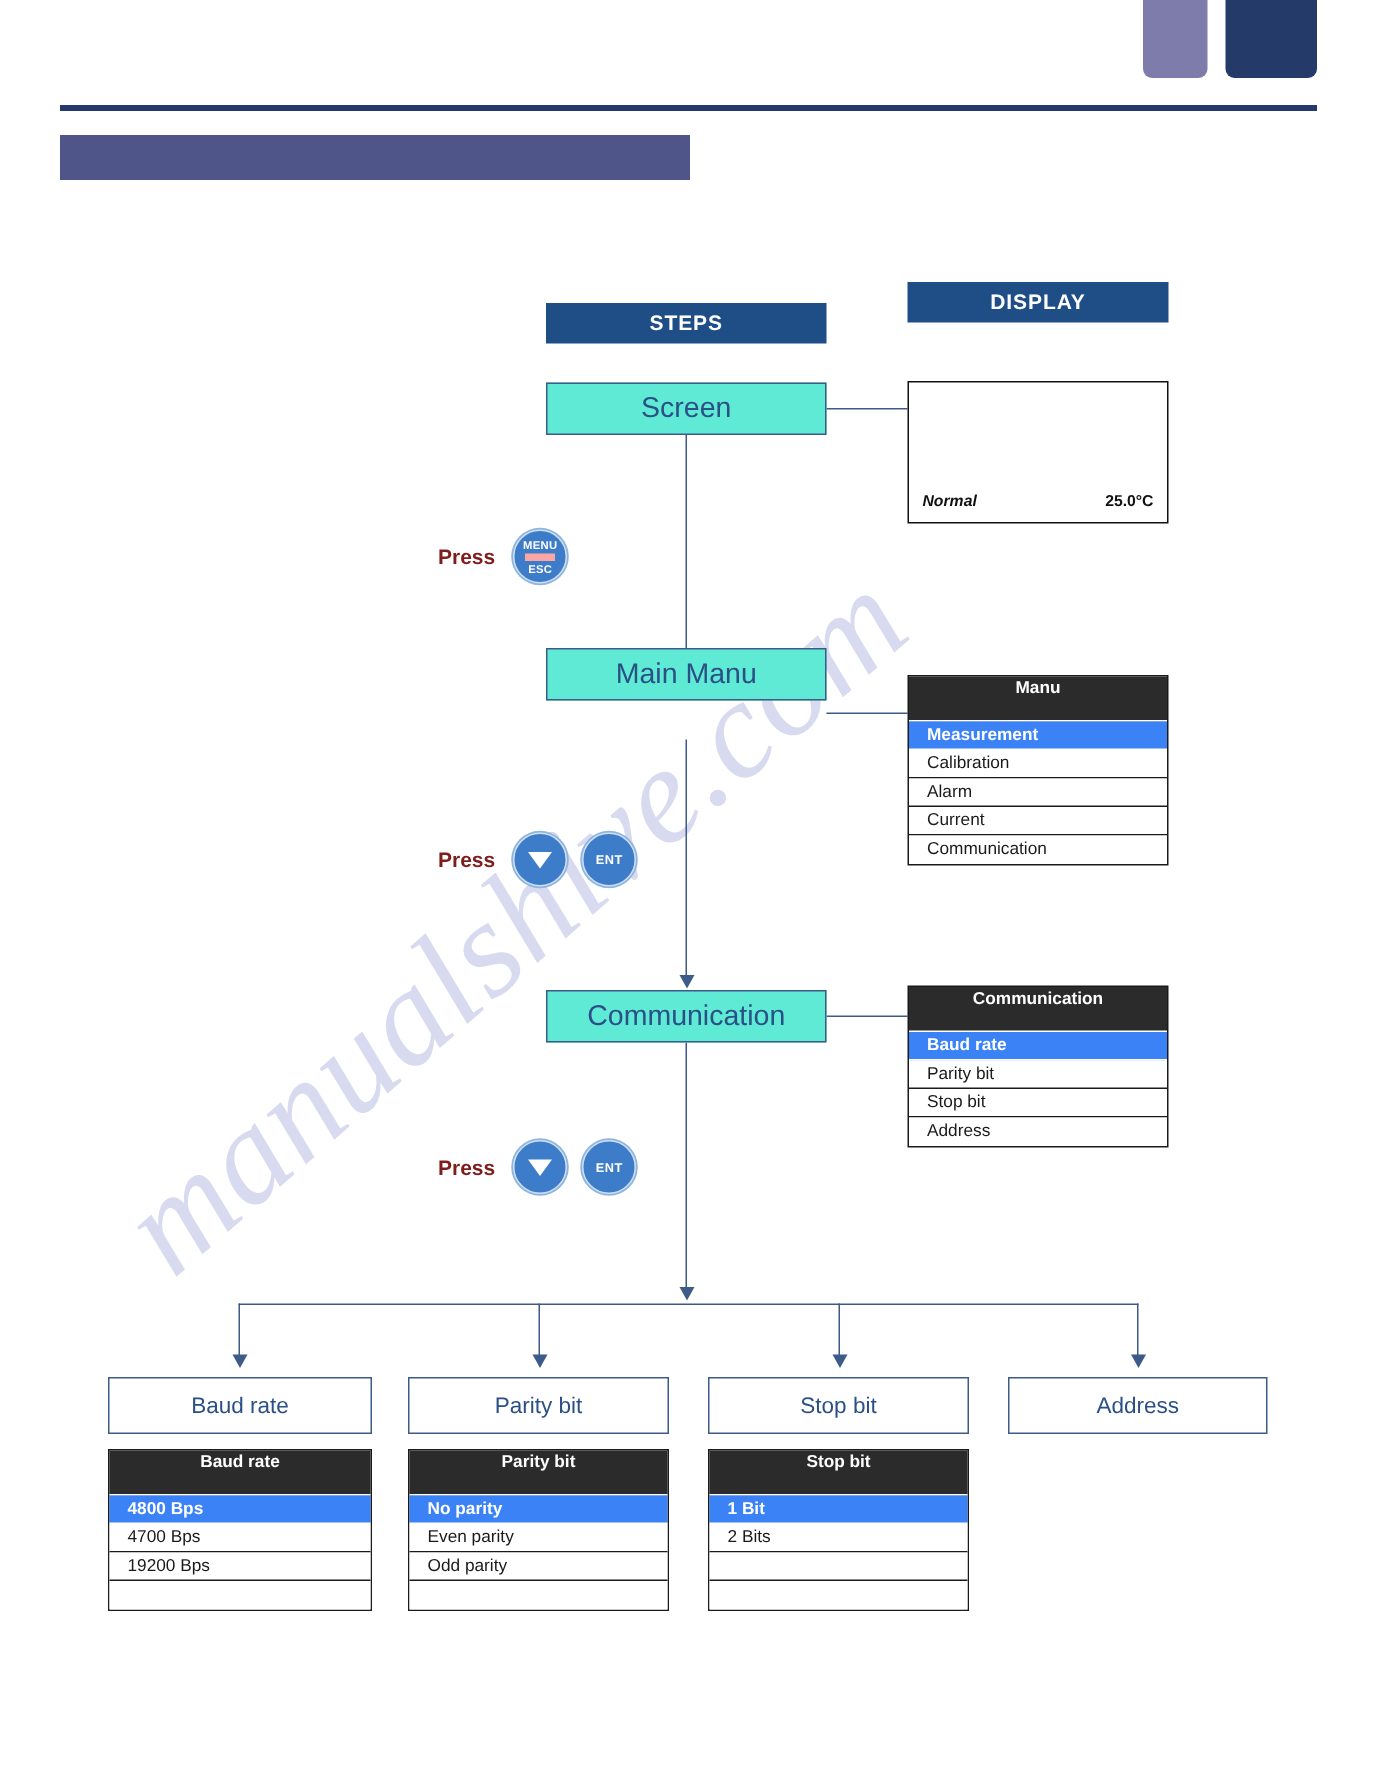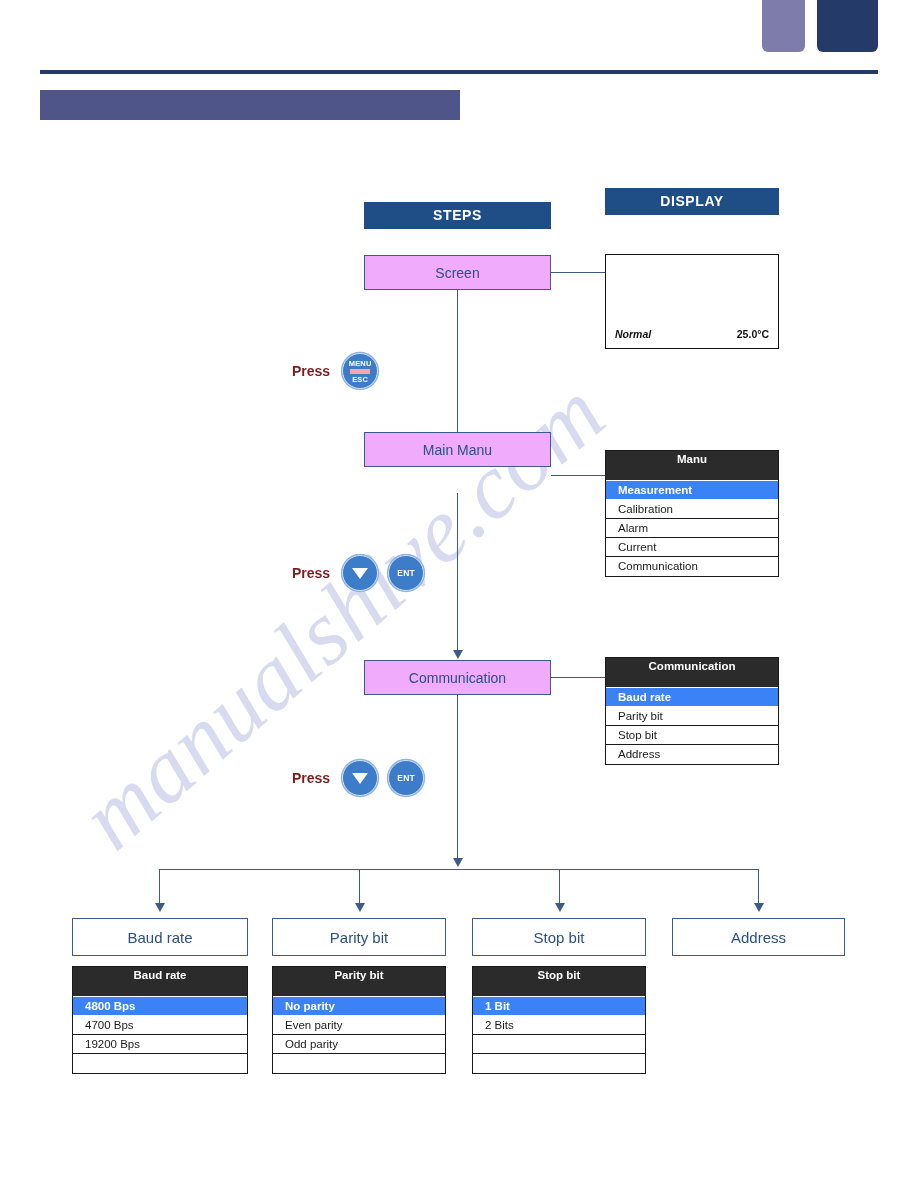--- a/index.html
+++ b/index.html
@@ -80,23 +80,23 @@
     line-height: 27px;
     height: 27px;
   }
   .col-head.steps  { left: 364px; top: 202px; width: 187px; }
   .col-head.display{ left: 605px; top: 188px; width: 174px; }
 
   
   .flow-box {
     position: absolute;
     border: 1.3px solid #3c5b88;
-    background: #f0abfc;
+    background: #5eead4;
     color: #2a5085;
-    font-size: 14px;
+    font-size: 19px;
     text-align: center;
     display: flex; align-items: center; justify-content: center;
     z-index: 3;
   }
   .fb-screen { left: 364px; top: 255px; width: 187px; height: 35px; }
   .fb-main   { left: 364px; top: 432px; width: 187px; height: 35px; }
   .fb-comm   { left: 364px; top: 660px; width: 187px; height: 35px; }
 
   .leaf-box {
     position: absolute;

